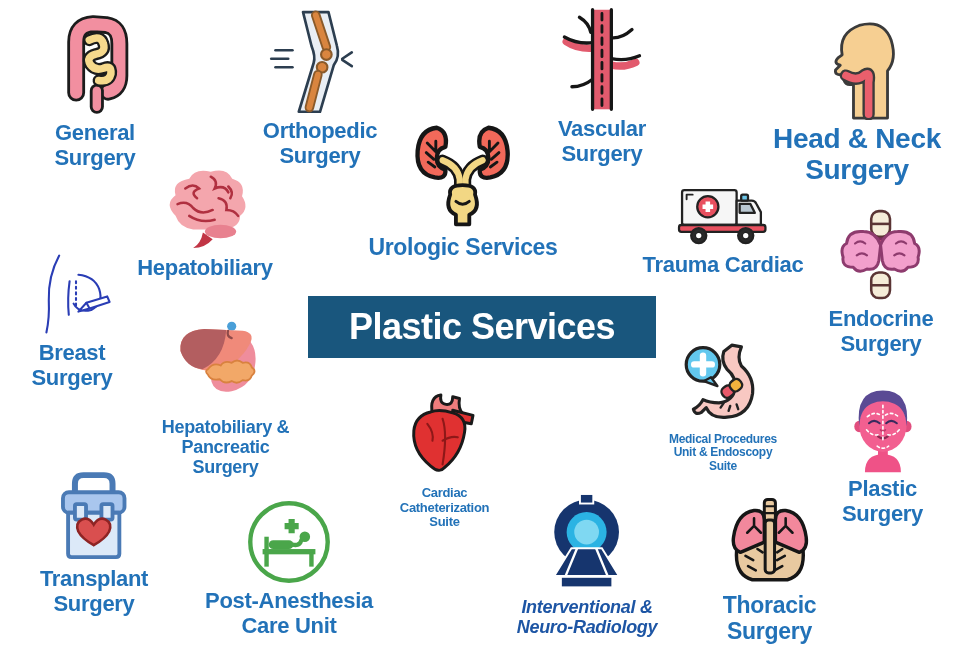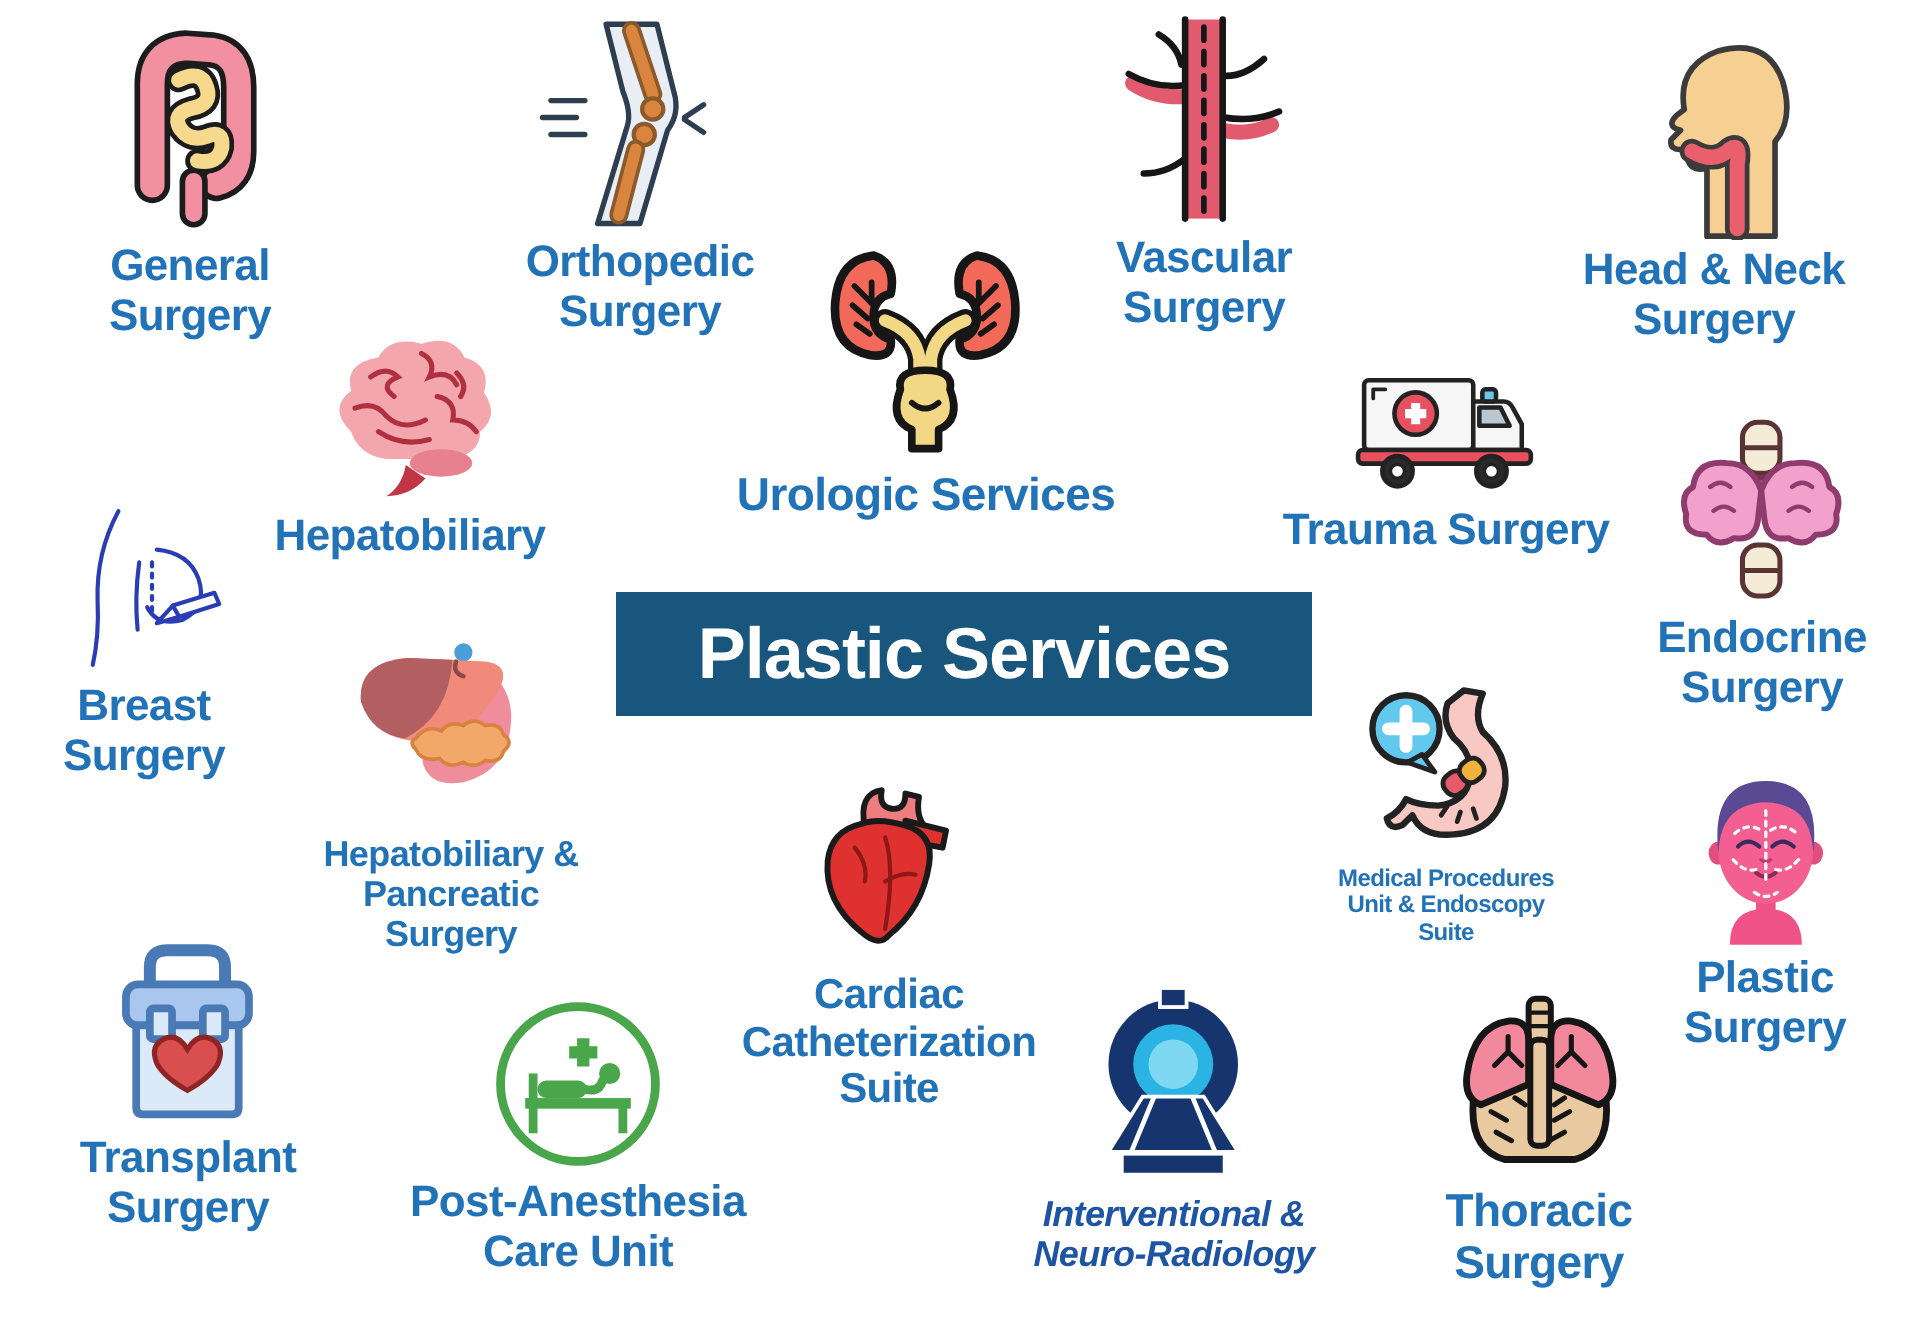--- a/index.html
+++ b/index.html
@@ -91,21 +91,21 @@
   </div>
 
   <div class="service" style="left:772px;top:16px;width:170px">
     <div class="icon" style="height:104px">
       <svg viewBox="0 0 100 110">
         <path d="M46,108 L46,72 Q38,74 36,68 L34,62 Q26,63 27,57 L32,52 Q24,50 30,44 L34,41 Q30,18 52,10 Q78,3 86,26 Q92,46 82,58 L82,108 Z" fill="#f6cf92" stroke="#3b3b3b" stroke-width="3" stroke-linejoin="round"></path>
         <path d="M38,63 Q50,70 58,62 Q64,58 62,70 L62,104" fill="none" stroke="#3b3b3b" stroke-width="13" stroke-linecap="round"></path>
         <path d="M38,63 Q50,70 58,62 Q64,58 62,70 L62,104" fill="none" stroke="#ea5f6c" stroke-width="8" stroke-linecap="round"></path>
       </svg>
     </div>
-    <div class="label" style="font-size:22px">Head &amp; Neck
+    <div class="label" style="font-size:28px">Head &amp; Neck
 Surgery</div>
   </div>
 
   <div class="service" style="left:120px;top:165px;width:170px">
     <div class="icon" style="height:88px">
       <svg viewBox="0 0 100 90">
         <path d="M20,52 Q8,40 20,31 Q16,17 34,14 Q40,3 56,7 Q72,2 78,14 Q92,18 88,32 Q96,44 86,52 Q86,64 70,66 L38,66 Q24,64 20,52 Z" fill="#f4a6ad"></path>
         <ellipse cx="66" cy="68" rx="16" ry="7" fill="#e8818f"></ellipse>
         <path d="M48,69 Q46,80 38,85 Q50,85 58,76 Z" fill="#c13545"></path>
         <g fill="none" stroke="#b03040" stroke-width="2.6" stroke-linecap="round">
@@ -157,21 +157,21 @@
           <circle cx="30" cy="76" r="10" fill="#2a2a2a"></circle>
           <circle cx="92" cy="76" r="10" fill="#2a2a2a"></circle>
         </g>
         <circle cx="30" cy="76" r="4.5" fill="#fff" stroke="#222" stroke-width="2"></circle>
         <circle cx="92" cy="76" r="4.5" fill="#fff" stroke="#222" stroke-width="2"></circle>
         <circle cx="42" cy="38" r="14" fill="#e8505f" stroke="#222" stroke-width="3"></circle>
         <path d="M42,31 V45 M35,38 H49" stroke="#fff" stroke-width="6"></path>
         <path d="M14,22 h8 M14,22 v6" stroke="#222" stroke-width="2.5" fill="none" stroke-linecap="round"></path>
       </svg>
     </div>
-    <div class="label" style="font-size:22px">Trauma Surgery</div>
+    <div class="label" style="font-size:22px">Trauma Cardiac</div>
   </div>
 
   <div class="service" style="left:812px;top:206px;width:138px">
     <div class="icon" style="height:98px">
       <svg viewBox="0 0 100 115">
         <g stroke="#5a3434" stroke-width="3" stroke-linejoin="round">
           <rect x="39" y="6" width="22" height="30" rx="9" fill="#f5ecd8"></rect>
           <path d="M39,21 h22" fill="none"></path>
           <rect x="39" y="78" width="22" height="30" rx="9" fill="#f5ecd8"></rect>
           <path d="M39,93 h22" fill="none"></path>
@@ -234,21 +234,21 @@
           <path d="M60,24 L84,30 L82,40 L60,36 Z" fill="#e03131"></path>
           <path d="M34,26 Q16,30 14,48 Q12,72 34,90 Q44,99 50,92 Q70,76 74,50 Q77,32 60,27 Q44,22 34,26 Z" fill="#e03131"></path>
         </g>
         <g fill="none" stroke="#8e1818" stroke-width="2.5" stroke-linecap="round">
           <path d="M48,34 Q54,52 48,88"></path>
           <path d="M48,60 Q58,54 66,56"></path>
           <path d="M30,40 q8,10 6,20"></path>
         </g>
       </svg>
     </div>
-    <div class="label" style="font-size:21px">Cardiac
+    <div class="label" style="font-size:13px">Cardiac
 Catheterization
 Suite</div>
   </div>
 
   <div class="service" style="left:628px;top:342px;width:190px">
     <div class="icon" style="height:88px">
       <svg viewBox="0 0 110 110">
         <path d="M66,4 L78,6 Q72,20 78,30 Q94,44 92,64 Q88,92 60,94 Q40,96 34,82 L28,88 Q20,92 18,84 Q26,80 30,72 Q38,76 50,76 Q68,74 70,58 Q72,44 60,34 Q52,24 56,12 Z" fill="#f8c8c2" stroke="#222" stroke-width="4" stroke-linejoin="round"></path>
         <g transform="rotate(-38 66 58)">
           <rect x="52" y="51" width="15" height="14" rx="6" fill="#e8596a" stroke="#222" stroke-width="3"></rect>

